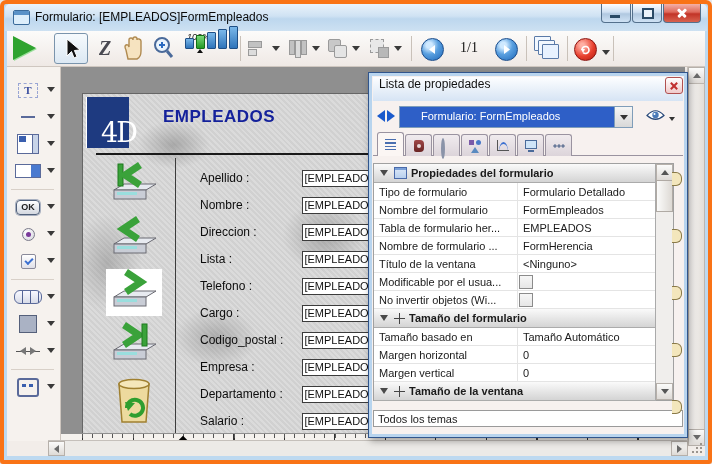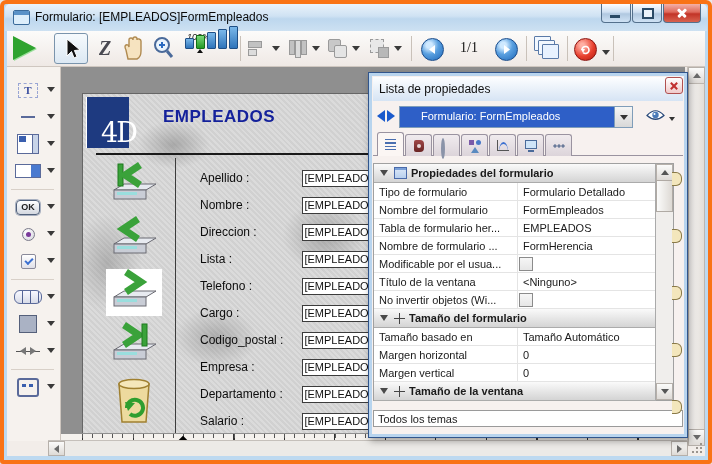--- a/index.html
+++ b/index.html
@@ -122,21 +122,21 @@
   .hbtn{position:absolute;top:0;bottom:0;width:15px;background:linear-gradient(#fbfbfa,#dedad6);border:1px solid #b6b0aa;display:flex;align-items:center;justify-content:center;}
   .hbtn i{width:0;height:0;border:4px solid transparent;}
   .hsb .left{left:0;} .hsb .left i{border-right:5px solid #6a6a6a;margin-left:-4px;}
   .hsb .right{right:0;} .hsb .right i{border-left:5px solid #6a6a6a;margin-right:-4px;}
   .grip{position:absolute;right:2px;bottom:2px;width:12px;height:12px;
      background:radial-gradient(circle 1.5px at 10px 2px,#9a948e 98%,transparent),radial-gradient(circle 1.5px at 6px 6px,#9a948e 98%,transparent),radial-gradient(circle 1.5px at 10px 6px,#9a948e 98%,transparent),radial-gradient(circle 1.5px at 2px 10px,#9a948e 98%,transparent),radial-gradient(circle 1.5px at 6px 10px,#9a948e 98%,transparent),radial-gradient(circle 1.5px at 10px 10px,#9a948e 98%,transparent);}
   .nub{position:absolute;width:9px;height:12px;left:665px;background:#f3e6bc;border:1px solid #8a7a48;border-left:none;border-radius:0 6px 6px 0;z-index:40;}
   
   .panel{position:absolute;left:361px;top:41px;width:318px;height:364px;z-index:30;
      background:#f7f1ef;border:1px solid #31558c;box-shadow:inset 0 0 0 3px #b8d4ee,2px 3px 7px rgba(0,0,0,.35);}
-  .ptitle{position:absolute;left:4px;top:4px;right:4px;height:24px;background:linear-gradient(#fdfeff,#d6e4f4);display:flex;align-items:center;}
+  .ptitle{position:absolute;left:4px;top:4px;right:4px;height:24px;background:linear-gradient(#fdfeff,#d6e4f4);display:flex;align-items:flex-start;}
   .ptitle-text{font-size:12px;color:#111;margin-left:6px;}
   .pclose{position:absolute;right:4px;top:4px;width:16px;height:15px;border:1px solid #b05050;border-radius:3px;background:linear-gradient(#fff,#f0caca);}
   .pclose::before,.pclose::after{content:"";position:absolute;left:50%;top:50%;width:9px;height:2px;background:#c03030;}
   .pclose::before{transform:translate(-50%,-50%) rotate(45deg);}
   .pclose::after{transform:translate(-50%,-50%) rotate(-45deg);}
   .pnav{position:absolute;left:4px;top:32px;right:4px;height:24px;}
   .objarrows{position:absolute;left:4px;top:5px;display:flex;}
   .objarrows i{width:0;height:0;border:6px solid transparent;}
   .objarrows .al{border-right:8px solid #1a5acc;margin-right:2px;border-left:none;}
   .objarrows .ar{border-left:8px solid #1a5acc;border-right:none;}
@@ -639,32 +639,32 @@
 
             </div>
 
             <div class="grow t-text">
 
               <span class="g-label">Nombre de formulario ...</span>
               <span class="g-val">FormHerencia</span>
 
             </div>
 
+            <div class="grow t-text">
+
+              <span class="g-label">Título de la ventana</span>
+              <span class="g-val">&lt;Ninguno&gt;</span>
+
+            </div>
+
             <div class="grow t-check">
 
               <span class="g-label">Modificable por el usua...</span>
               <span class="g-val"></span>
               <span class="g-check"></span>
-            </div>
-
-            <div class="grow t-text">
-
-              <span class="g-label">Título de la ventana</span>
-              <span class="g-val">&lt;Ninguno&gt;</span>
-
             </div>
 
             <div class="grow t-check">
 
               <span class="g-label">No invertir objetos (Wi...</span>
               <span class="g-val"></span>
               <span class="g-check"></span>
             </div>
 
             <div class="grow t-section i-size">

